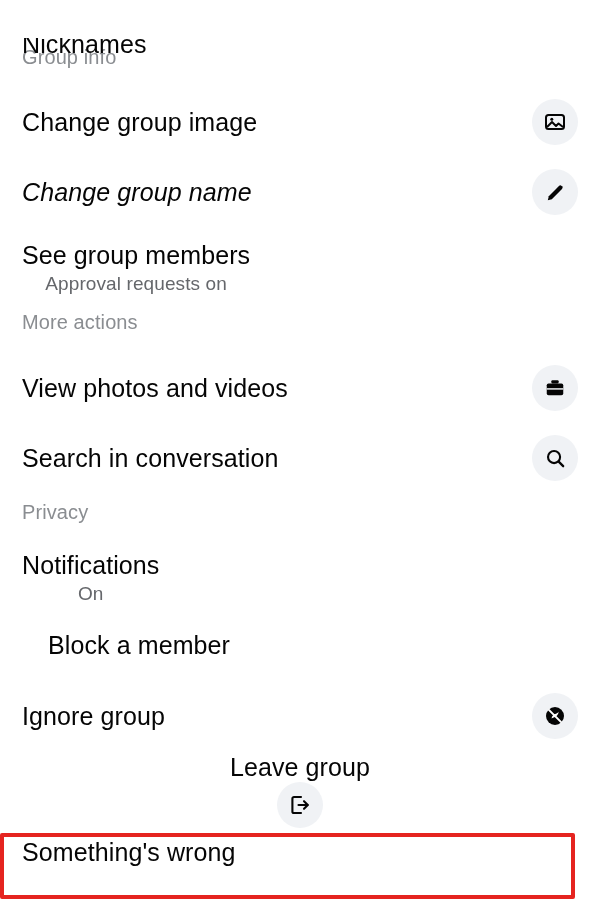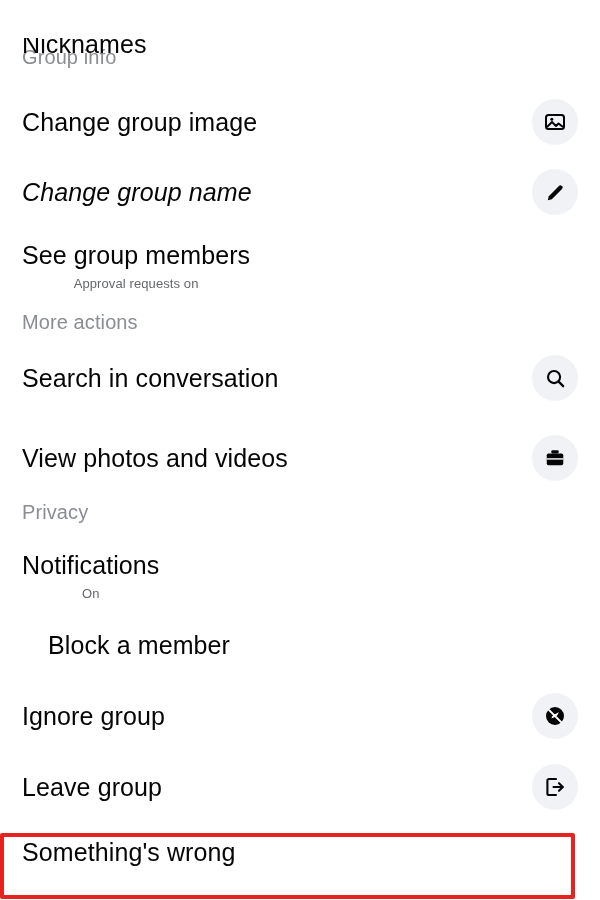--- a/index.html
+++ b/index.html
@@ -34,21 +34,21 @@
     justify-content: center;
     align-items: center;
   }
   .item-title {
     font-size: 25px;
     color: #050505;
     line-height: 30px;
     letter-spacing: 0.1px;
   }
   .item-sub {
-    font-size: 13px;
+    font-size: 19px;
     color: #65676b;
     line-height: 20px;
     margin-top: 4px;
     letter-spacing: 0.1px;
   }
   .section-header {
     font-size: 20px;
     color: #8a8d91;
     letter-spacing: 0.1px;
     padding: 0 22px;
@@ -124,45 +124,45 @@
 
   <div class="row" style="height:74px;margin-top:2px;align-items:flex-start;padding-top:12px;">
     <div class="row-text">
       <div class="item-title">See group members</div>
       <div class="item-sub">Approval requests on</div>
     </div>
   </div>
 
   <div class="section-header" style="height:40px;margin-top:0px;">More actions</div>
 
-  <div class="row" style="height:68px;margin-top:2px;">
-    <div class="row-text">
-      <div class="item-title">Search in conversation</div>
-    </div>
-    <div class="icon-btn">
-      <svg width="23" height="23" viewBox="0 0 24 24" fill="none">
-        <circle cx="10.5" cy="10.5" r="6.3" stroke="#050505" stroke-width="2.2"></circle>
-        <path d="M15.3 15.3L20 20" stroke="#050505" stroke-width="2.4" stroke-linecap="round"></path>
-      </svg>
-    </div>
-  </div>
-
   <div class="row" style="height:68px;margin-top:12px;">
     <div class="row-text">
       <div class="item-title">View photos and videos</div>
     </div>
     <div class="icon-btn">
       <svg width="22" height="22" viewBox="0 0 24 24" fill="none">
         <rect x="3" y="7" width="18" height="13" rx="2" fill="#050505"></rect>
         <rect x="8" y="3.5" width="8" height="3.5" rx="1.2" fill="#050505"></rect>
         <rect x="3" y="12.2" width="18" height="1.6" fill="#f0f2f5"></rect>
       </svg>
     </div>
   </div>
 
+  <div class="row" style="height:68px;margin-top:2px;">
+    <div class="row-text">
+      <div class="item-title">Search in conversation</div>
+    </div>
+    <div class="icon-btn">
+      <svg width="23" height="23" viewBox="0 0 24 24" fill="none">
+        <circle cx="10.5" cy="10.5" r="6.3" stroke="#050505" stroke-width="2.2"></circle>
+        <path d="M15.3 15.3L20 20" stroke="#050505" stroke-width="2.4" stroke-linecap="round"></path>
+      </svg>
+    </div>
+  </div>
+
   <div class="section-header" style="height:40px;margin-top:0px;">Privacy</div>
 
   <div class="row" style="height:72px;margin-top:10px;align-items:flex-start;padding-top:8px;">
     <div class="row-text">
       <div class="item-title">Notifications</div>
       <div class="item-sub">On</div>
     </div>
   </div>
 
   <div class="row" style="height:62px;margin-top:0px;padding-left:48px;">
@@ -177,21 +177,21 @@
     </div>
     <div class="icon-btn">
       <svg width="24" height="24" viewBox="0 0 24 24" fill="none">
         <circle cx="12" cy="12" r="9" fill="#050505"></circle>
         <path d="M8.6 14.6c0-2.6 2-4.4 4.4-4.9 1.3-.3 2.3-1 2.8-2.1-.4 3.4-2.6 5.4-5 6-1 .3-1.8.6-2.2 1z" fill="#ffffff"></path>
         <path d="M5.9 5.9l12.2 12.2" stroke="#ffffff" stroke-width="2" stroke-linecap="round"></path>
       </svg>
     </div>
   </div>
 
-  <div class="row" style="height:70px;margin-top:2px;">
+  <div class="row" style="height:70px;margin-top:2px;flex-direction:column;">
     <div class="row-text">
       <div class="item-title">Leave group</div>
     </div>
     <div class="icon-btn">
       <svg width="24" height="24" viewBox="0 0 24 24" fill="none">
         <path d="M13 4H6a1.6 1.6 0 00-1.6 1.6v12.8A1.6 1.6 0 006 20h7" stroke="#050505" stroke-width="2.1" stroke-linecap="round" fill="none"></path>
         <path d="M16 8.2L19.8 12 16 15.8" stroke="#050505" stroke-width="2.1" stroke-linecap="round" stroke-linejoin="round" fill="none"></path>
         <path d="M10.5 12h9" stroke="#050505" stroke-width="2.1" stroke-linecap="round"></path>
       </svg>
     </div>

